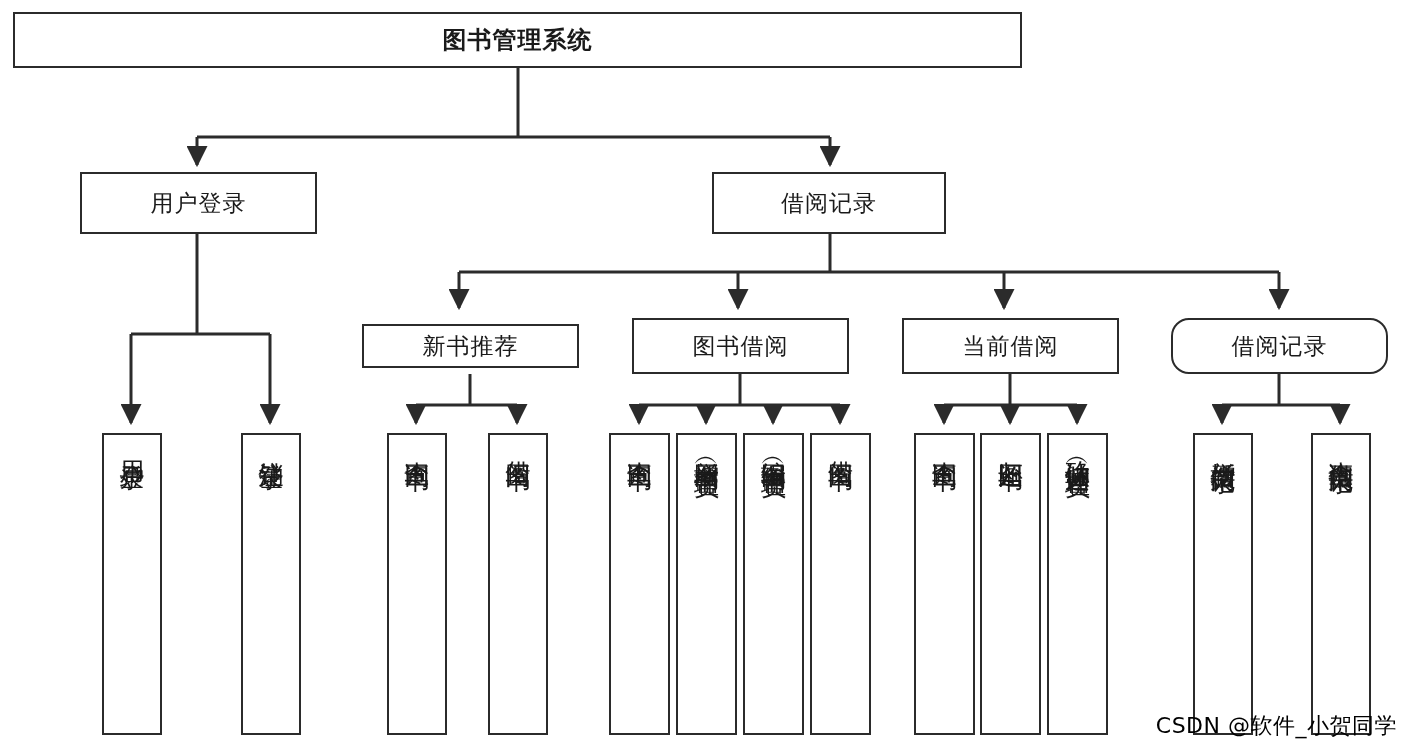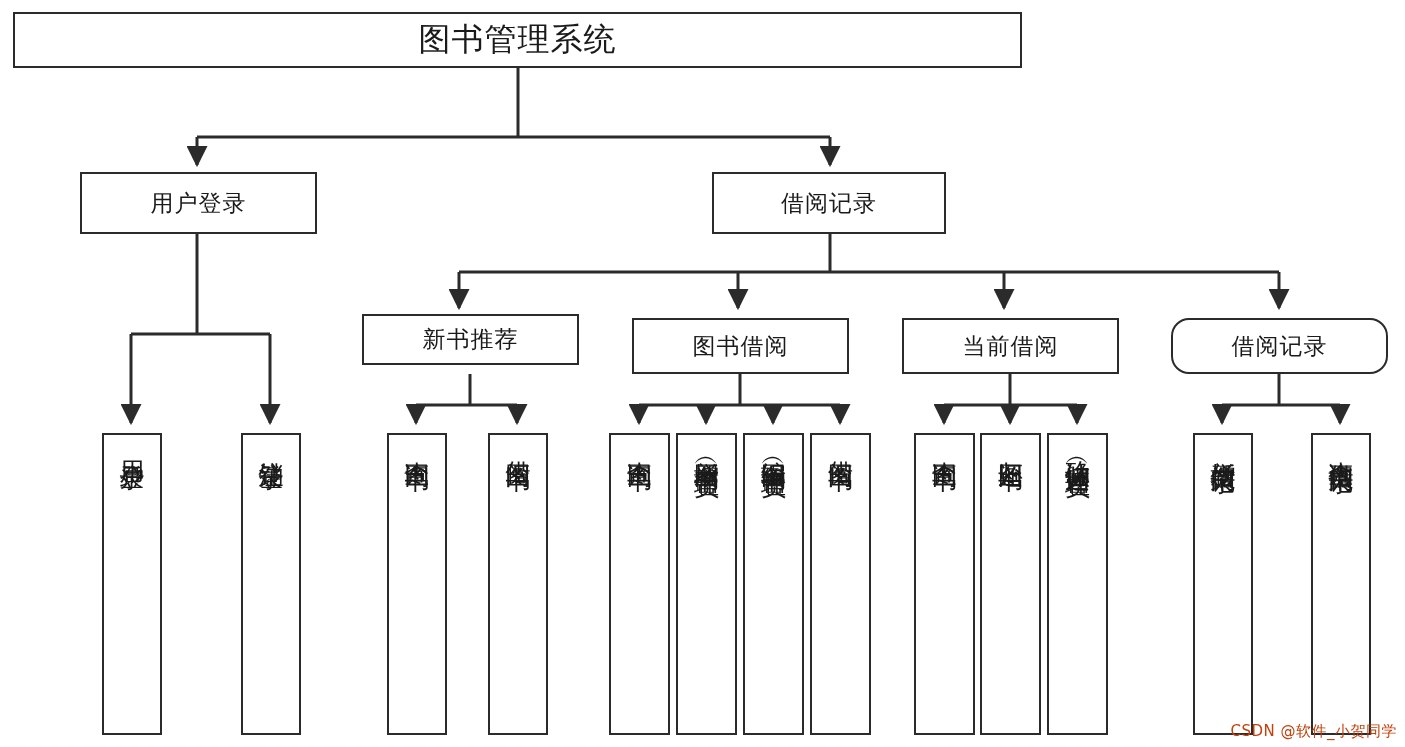--- a/index.html
+++ b/index.html
@@ -32,43 +32,44 @@
     display: flex;
     align-items: center;
     justify-content: center;
     color: #1a1a1a;
   }
   .node.h {
     font-size: 23px;
     letter-spacing: 1px;
   }
   .node.root {
-    font-size: 32px;
+    font-size: 24px;
+    font-weight: bold;
   }
   .node.v {
     
     align-items: flex-start;
     justify-content: center;
     padding-top: 6px;
   }
   .vtext {
     writing-mode: vertical-rl;
     text-orientation: upright;
     font-size: 25px;
     line-height: 1.08;
     letter-spacing: 2px;
     white-space: nowrap;
     color: #1a1a1a;
   }
   .watermark {
     position: absolute;
     right: 8px;
     bottom: 6px;
-    font-size: 15px;
-    color: #c2410c;
+    font-size: 22px;
+    color: #000000;
     letter-spacing: 0.5px;
     white-space: nowrap;
   }
 </style>
 </head>
 <body>
 
 <div id="canvas">
 
   <svg id="edges" viewBox="0 0 1405 747" width="1405" height="747">
@@ -123,21 +124,21 @@
       <path d="M 1340 405 L 1340 423" marker-end="url(#arrow)"></path>
     </g>
   </svg>
 
   <div class="node h root" style="left:13px; top:12px; width:1009px; height:56px;">图书管理系统</div>
 
   <div class="node h" style="left:80px; top:172px; width:237px; height:62px;">用户登录</div>
 
   <div class="node h" style="left:712px; top:172px; width:234px; height:62px;">借阅记录</div>
 
-  <div class="node h" style="left:362px; top:314px; width:217px; height:51px;">新书推荐</div>
+  <div class="node h" style="left:362px; top:324px; width:217px; height:44px;">新书推荐</div>
 
   <div class="node h" style="left:632px; top:318px; width:217px; height:56px;">图书借阅</div>
 
   <div class="node h" style="left:902px; top:318px; width:217px; height:56px;">当前借阅</div>
 
   <div class="node h" style="left:1171px; top:318px; width:217px; height:56px;border-radius:18px;">借阅记录</div>
 
   <div class="node v" style="left:102px; top:433px; width:60px; height:302px;">
     <span class="vtext">用户登录</span>
   </div>

